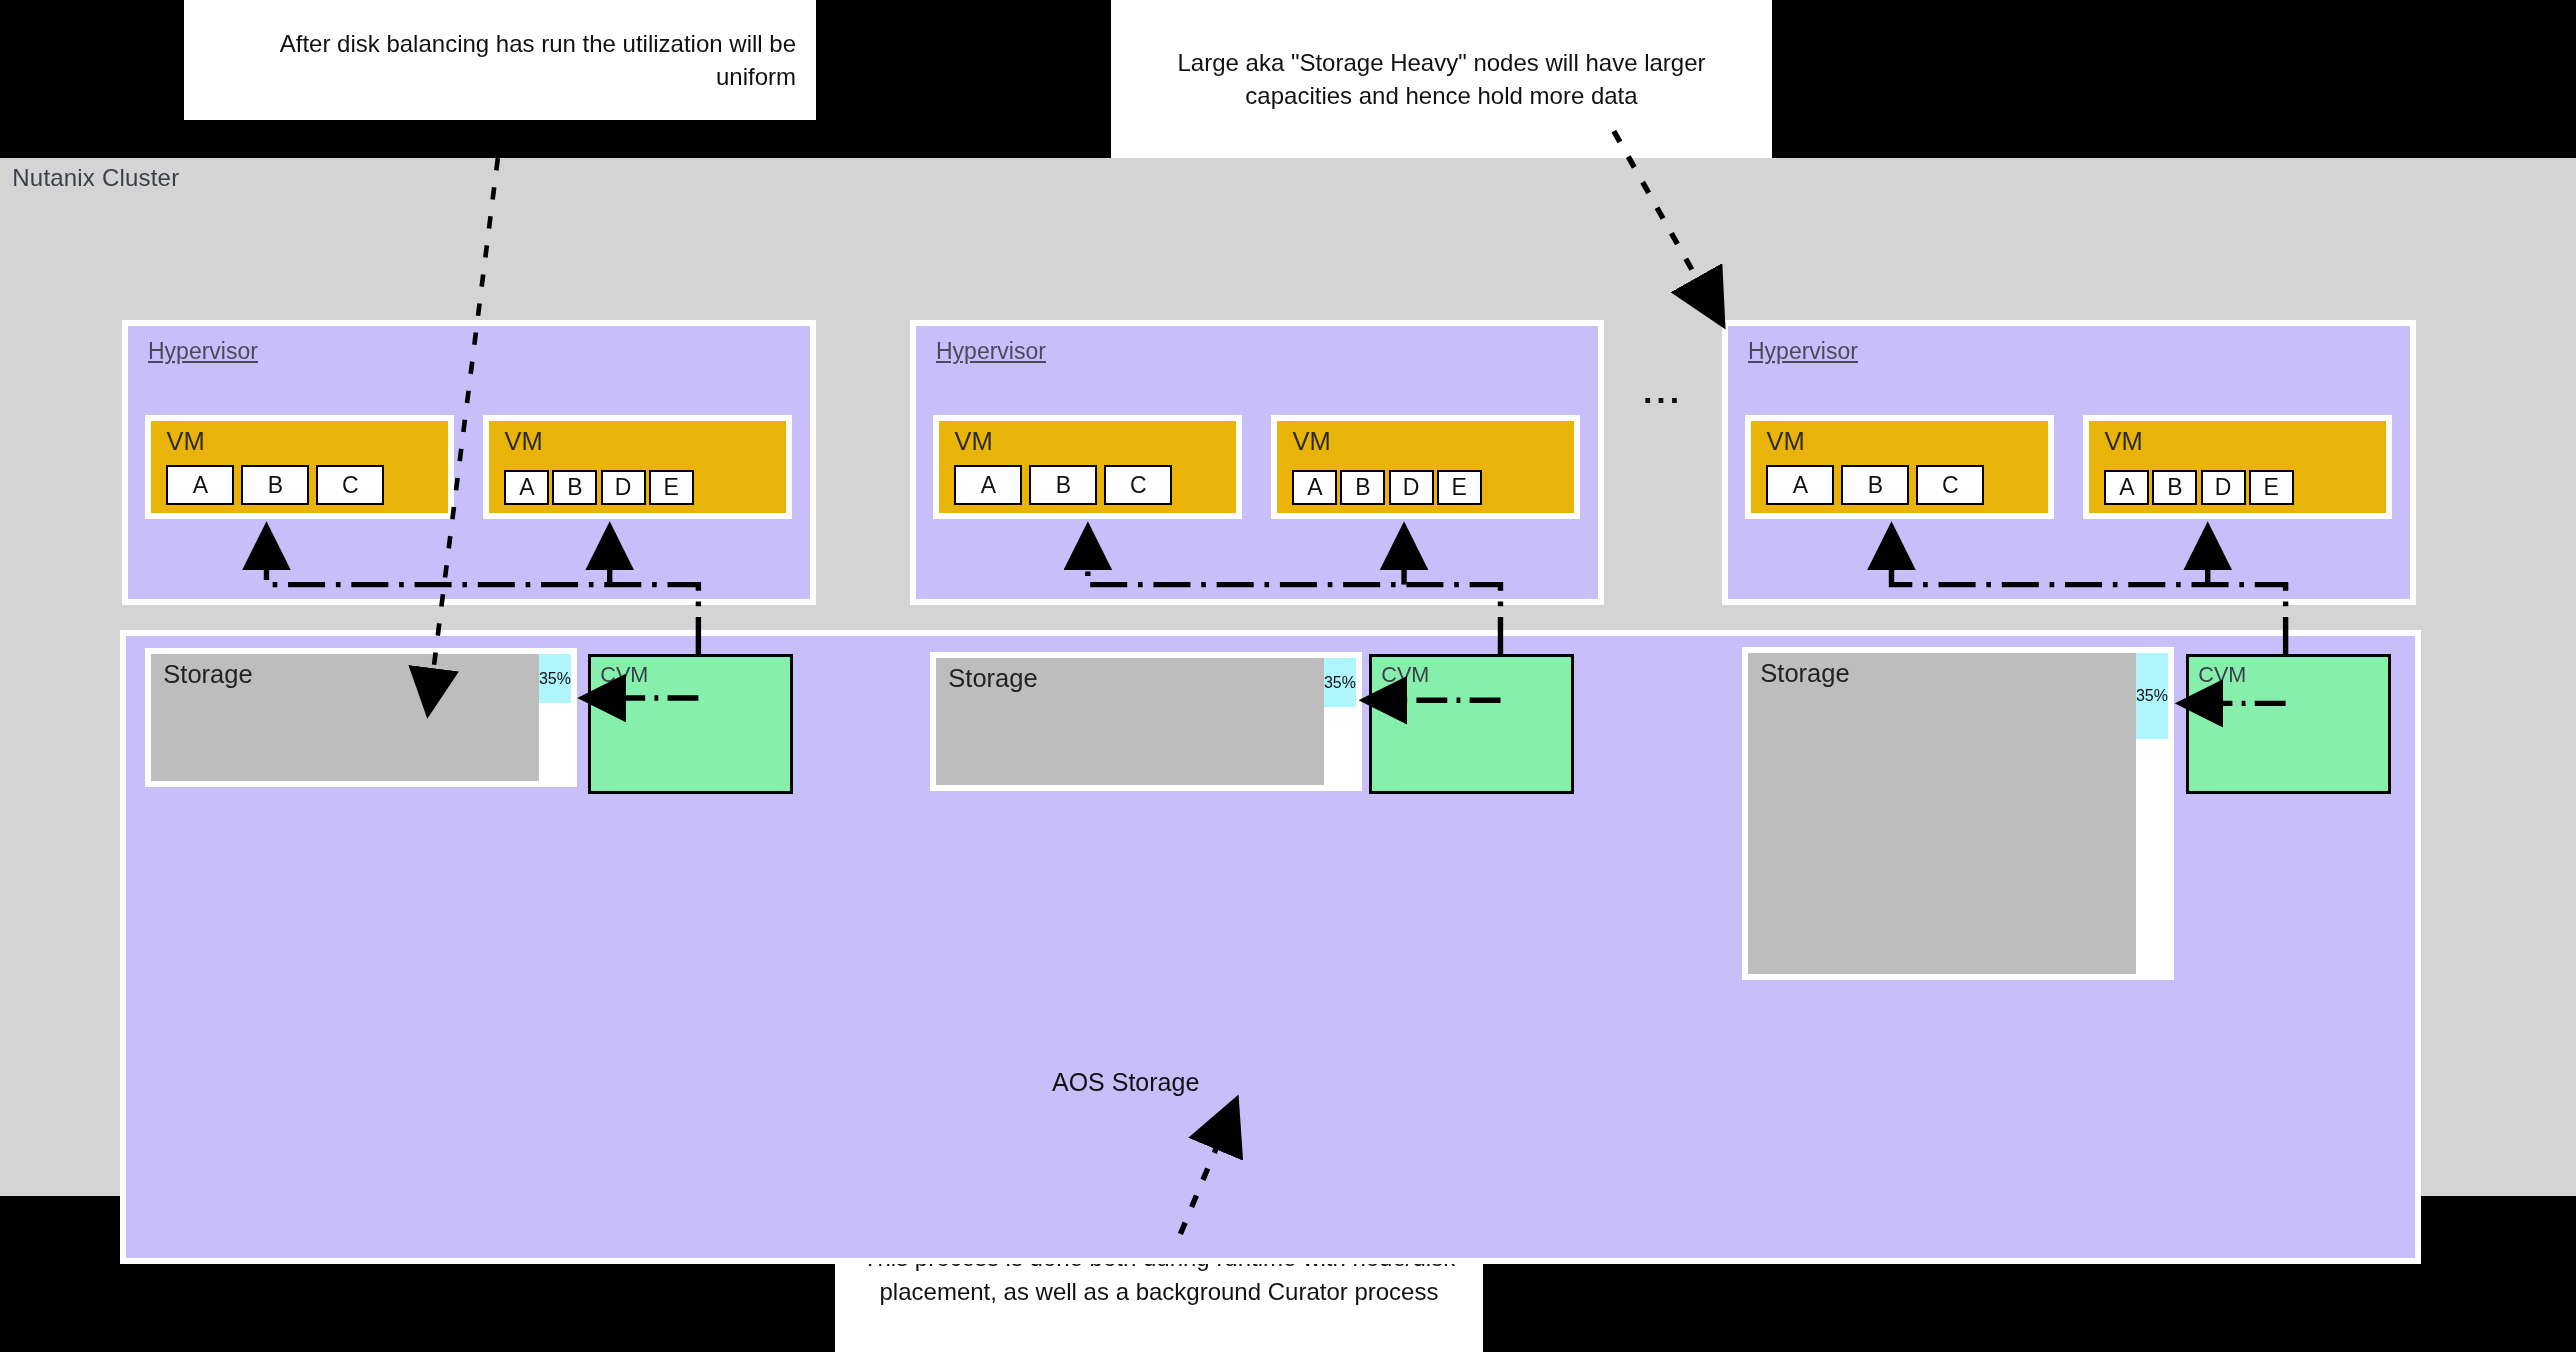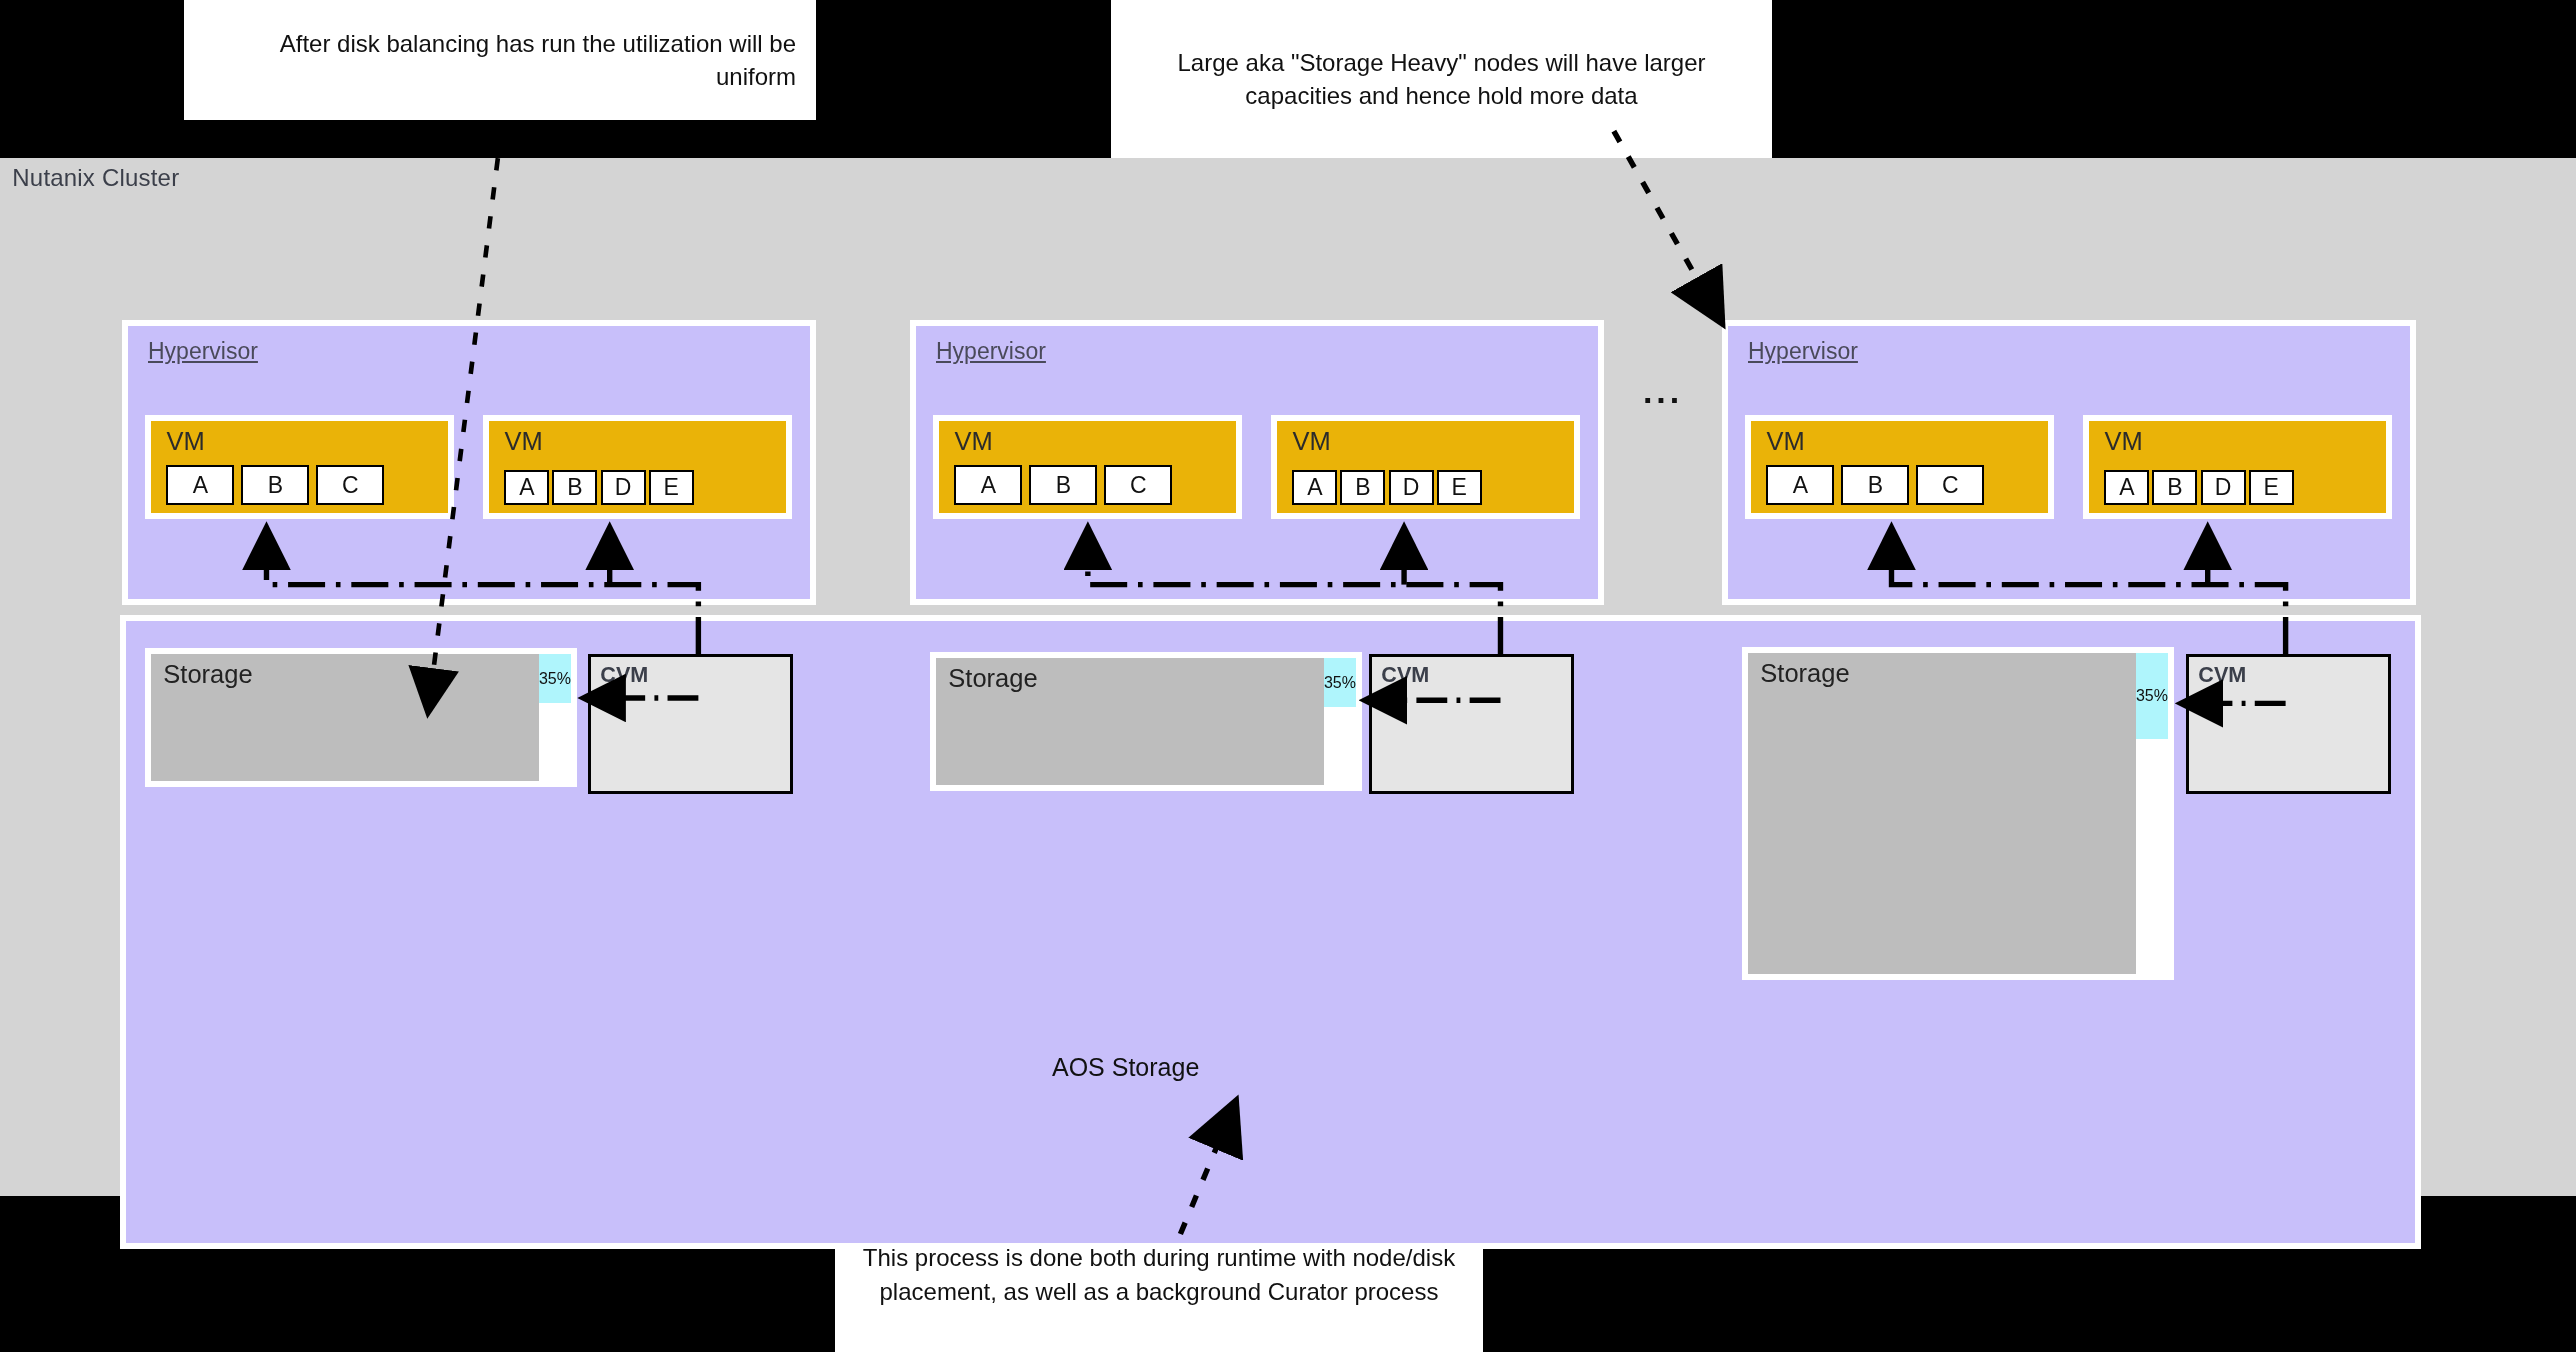--- a/index.html
+++ b/index.html
@@ -41,22 +41,22 @@
 
   
   .stor{position:absolute;border:6.2px solid #ffffff;box-sizing:border-box;
         background:#ffffff;display:flex;}
   .stor-top{background:#bdbdbd;flex:1 1 auto;position:relative;}
   .stor-top span{position:absolute;left:12.3px;top:6.2px;font-size:25.5px;color:#222;}
   .stor-fill{background:#aff5fc;display:flex;align-items:center;
              justify-content:center;font-size:16px;color:#111;}
 
   
-  .cvm{position:absolute;background:#e5e5e5;border:3.9px solid #000;
-       box-sizing:border-box;font-weight:bold;}
+  .cvm{position:absolute;background:#86efac;border:3.9px solid #000;
+       box-sizing:border-box;}
   .cvm span{position:absolute;left:9.3px;top:4.6px;font-size:21.6px;color:#3b3f4a;}
 
   .ellipsis{position:absolute;font-size:34px;color:#111;letter-spacing:3.9px;
             font-weight:bold;line-height:1;}
 
   svg.overlay{position:absolute;left:0;top:0;width:2576px;height:1352px;
               pointer-events:none;}
 </style>
 </head>
 <body>
@@ -134,21 +134,21 @@
     <div class="vm-label">VM</div>
     <div class="vdisks" style="gap:3.1px;">
       <div class="vd narrow">A</div>
       <div class="vd narrow">B</div>
       <div class="vd narrow">D</div>
       <div class="vd narrow">E</div>
     </div>
   </div>
 </div>
 
-<div id="aos" style="left:120px;top:615px;width:2301px;height:634px;">
+<div id="aos" style="left:120px;top:630px;width:2301px;height:634px;">
   <div id="aos-label" style="left:926px;top:432px;">AOS Storage</div>
 </div>
 
 <div class="stor" style="left:145px;top:648px;width:432px;height:139px;">
   <div class="stor-top">
     <span>Storage</span>
   </div>
   <div class="stor-fill" style="height:49px;">35%</div>
 </div>
 <div class="cvm" style="left:588px;top:654px;width:205px;height:140px;">

